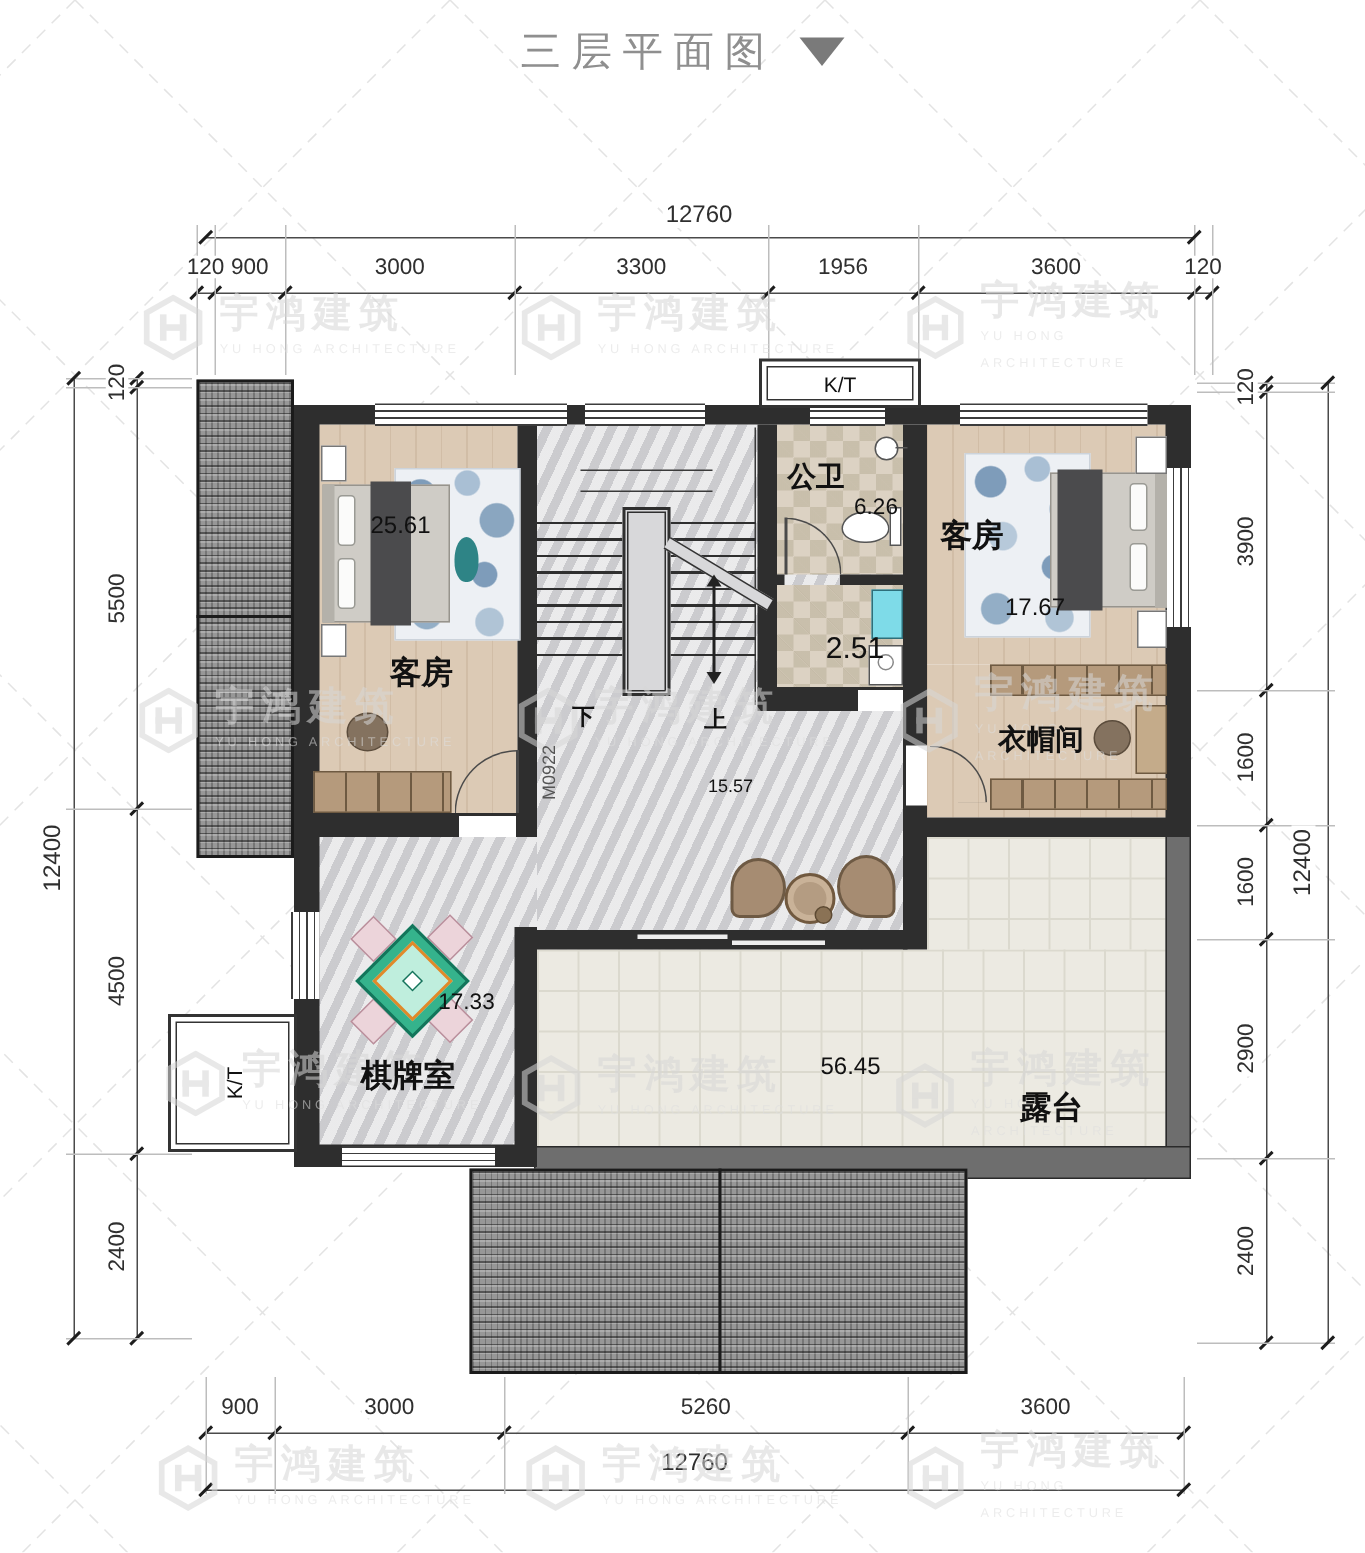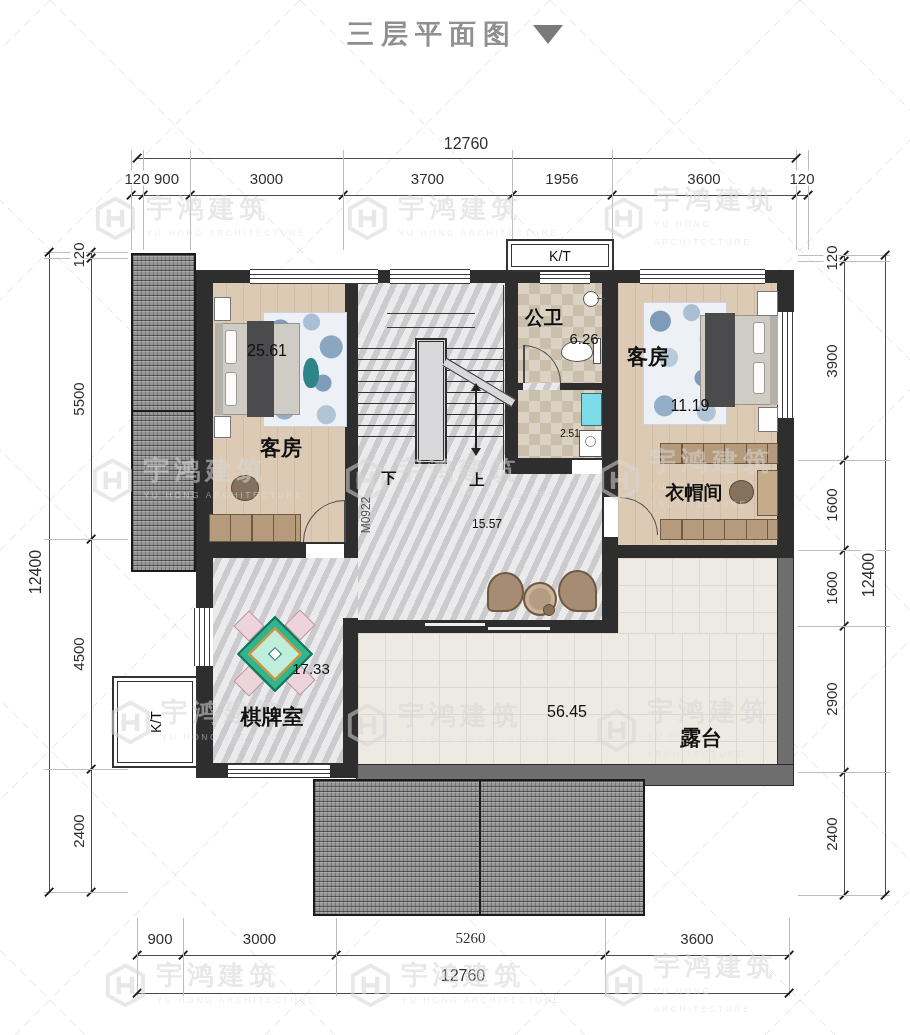--- a/index.html
+++ b/index.html
@@ -8,21 +8,21 @@
   .abs{position:absolute;box-sizing:border-box}
   
   #diag{position:absolute;left:0;top:0;z-index:1}
   #wms{position:absolute;left:0;top:0;width:100%;height:100%;z-index:4;pointer-events:none;opacity:.55}
   #dims{position:absolute;left:0;top:0;width:100%;height:100%;z-index:2}
   #plan{position:absolute;left:0;top:0;width:100%;height:100%;z-index:3}
   #labels{position:absolute;left:0;top:0;width:100%;height:100%;z-index:5}
   
   .titlebar{position:absolute;left:0;top:16px;width:100%;display:flex;justify-content:center;
             align-items:center;gap:16px;z-index:6}
-  .title-txt{font-size:27px;font-weight:700;letter-spacing:7px;color:#8f8f8f}
+  .title-txt{font-size:27px;font-weight:400;letter-spacing:7px;color:#8f8f8f}
   .tri{width:0;height:0;border-left:15px solid transparent;border-right:15px solid transparent;
        border-top:19px solid #7a7a7a}
   
   .wall{background:#2e2e2e}
   .wood{background-color:#dccab5;background-image:repeating-linear-gradient(90deg,rgba(130,95,60,.12) 0 1px,transparent 1px 17px)}
   .marble{background-color:#d6d6d8;background-image:repeating-linear-gradient(115deg,rgba(255,255,255,.5) 0 7px,rgba(160,160,168,.20) 7px 13px)}
   .tile-bath{background-color:#dcd2c3;background-image:
      linear-gradient(45deg,rgba(150,140,110,.28) 25%,transparent 25%,transparent 75%,rgba(150,140,110,.28) 75%),
      linear-gradient(45deg,rgba(150,140,110,.28) 25%,transparent 25%,transparent 75%,rgba(150,140,110,.28) 75%);
      background-position:0 0,11px 11px;background-size:22px 22px}
@@ -247,42 +247,42 @@
       <div class="ext" style="left: 612px; top: 150px; width: 1px; height: 100px;"></div>
       <div class="tick" style="left: 796px; top: 195px;"></div>
       <div class="ext" style="left: 796px; top: 150px; width: 1px; height: 100px;"></div>
       <div class="tick" style="left: 808px; top: 195px;"></div>
       <div class="ext" style="left: 808px; top: 150px; width: 1px; height: 100px;"></div>
       <div class="tick" style="left: 137px; top: 158px;"></div>
       <div class="tick" style="left: 796px; top: 158px;"></div>
       <div class="dimlab" style="left: 137px; top: 178px;">120</div>
       <div class="dimlab" style="left: 166.5px; top: 178px;">900</div>
       <div class="dimlab" style="left: 266.5px; top: 178px;">3000</div>
-      <div class="dimlab" style="left: 427.5px; top: 178px;">3700</div>
+      <div class="dimlab" style="left: 427.5px; top: 178px;">3300</div>
       <div class="dimlab" style="left: 562px; top: 178px;">1956</div>
       <div class="dimlab" style="left: 704px; top: 178px;">3600</div>
       <div class="dimlab" style="left: 802px; top: 178px;">120</div>
       <div class="dimlab" style="left: 466px; top: 144px; font-size: 16px;">12760</div>
       <div class="dl" style="left: 137px; top: 955px; width: 652px; height: 1.2px;"></div>
       <div class="dl" style="left: 137px; top: 993px; width: 652px; height: 1.2px;"></div>
       <div class="tick" style="left: 137px; top: 955px;"></div>
       <div class="ext" style="left: 137px; top: 918px; width: 1px; height: 78px;"></div>
       <div class="tick" style="left: 183px; top: 955px;"></div>
       <div class="ext" style="left: 183px; top: 918px; width: 1px; height: 78px;"></div>
       <div class="tick" style="left: 336px; top: 955px;"></div>
       <div class="ext" style="left: 336px; top: 918px; width: 1px; height: 78px;"></div>
       <div class="tick" style="left: 605px; top: 955px;"></div>
       <div class="ext" style="left: 605px; top: 918px; width: 1px; height: 78px;"></div>
       <div class="tick" style="left: 789px; top: 955px;"></div>
       <div class="ext" style="left: 789px; top: 918px; width: 1px; height: 78px;"></div>
       <div class="tick" style="left: 137px; top: 993px;"></div>
       <div class="tick" style="left: 789px; top: 993px;"></div>
       <div class="dimlab" style="left: 160px; top: 938px;">900</div>
       <div class="dimlab" style="left: 259.5px; top: 938px;">3000</div>
-      <div class="dimlab" style="left: 470.5px; top: 938px; font-family: Liberation Serif, serif;">5260</div>
+      <div class="dimlab" style="left: 470.5px; top: 938px;">5260</div>
       <div class="dimlab" style="left: 697px; top: 938px;">3600</div>
       <div class="dimlab" style="left: 463px; top: 976px; font-size: 16px;">12760</div>
       <div class="dl" style="left: 91px; top: 252px; width: 1.2px; height: 640px;"></div>
       <div class="dl" style="left: 49px; top: 252px; width: 1.2px; height: 640px;"></div>
       <div class="tick" style="left: 91px; top: 252px;"></div>
       <div class="ext" style="left: 44px; top: 252px; width: 84px; height: 1px;"></div>
       <div class="tick" style="left: 91px; top: 258px;"></div>
       <div class="ext" style="left: 44px; top: 258px; width: 84px; height: 1px;"></div>
       <div class="tick" style="left: 91px; top: 539px;"></div>
       <div class="ext" style="left: 44px; top: 539px; width: 84px; height: 1px;"></div>
@@ -450,23 +450,23 @@
       <div class="abs" style="left:6px;top:6px;right:6px;bottom:6px;background:#bfeedd;border:2px solid #e08a2a"></div>
       <div class="abs" style="left:20px;top:20px;width:10px;height:10px;background:#fff;border:1px solid #13755b"></div>
     </div>
   </div>
 
   <div id="labels">
     <div class="rlab" style="left:281px;top:448px;font-size:21px">客房</div>
     <div class="alab" style="left:267px;top:351px;font-size:16px">25.61</div>
     <div class="rlab" style="left:544px;top:318px;font-size:19px">公卫</div>
     <div class="alab" style="left:584px;top:338px;font-size:15px">6.26</div>
-    <div class="alab" style="left:570px;top:433px;font-size:10px">2.51</div>
+    <div class="alab" style="left:570px;top:433px;font-size:20px">2.51</div>
     <div class="rlab" style="left:648px;top:357px;font-size:21px">客房</div>
-    <div class="alab" style="left:690px;top:406px;font-size:16px">11.19</div>
+    <div class="alab" style="left:690px;top:406px;font-size:16px">17.67</div>
     <div class="rlab" style="left:694px;top:493px;font-size:19px">衣帽间</div>
     <div class="alab" style="left:487px;top:524px;font-size:12px">15.57</div>
     <div class="rlab" style="left:272px;top:717px;font-size:21px">棋牌室</div>
     <div class="alab" style="left:311px;top:668px;font-size:15px">17.33</div>
     <div class="rlab" style="left:701px;top:738px;font-size:21px">露台</div>
     <div class="alab" style="left:567px;top:712px;font-size:16px">56.45</div>
     <div class="alab" style="left:560px;top:256px;font-size:14px">K/T</div>
     <div class="alab vlab" style="left:156px;top:722px;font-size:14px">K/T</div>
     <div class="rlab" style="left:389px;top:478px;font-size:15px">下</div>
     <div class="rlab" style="left:477px;top:480px;font-size:15px">上</div>

